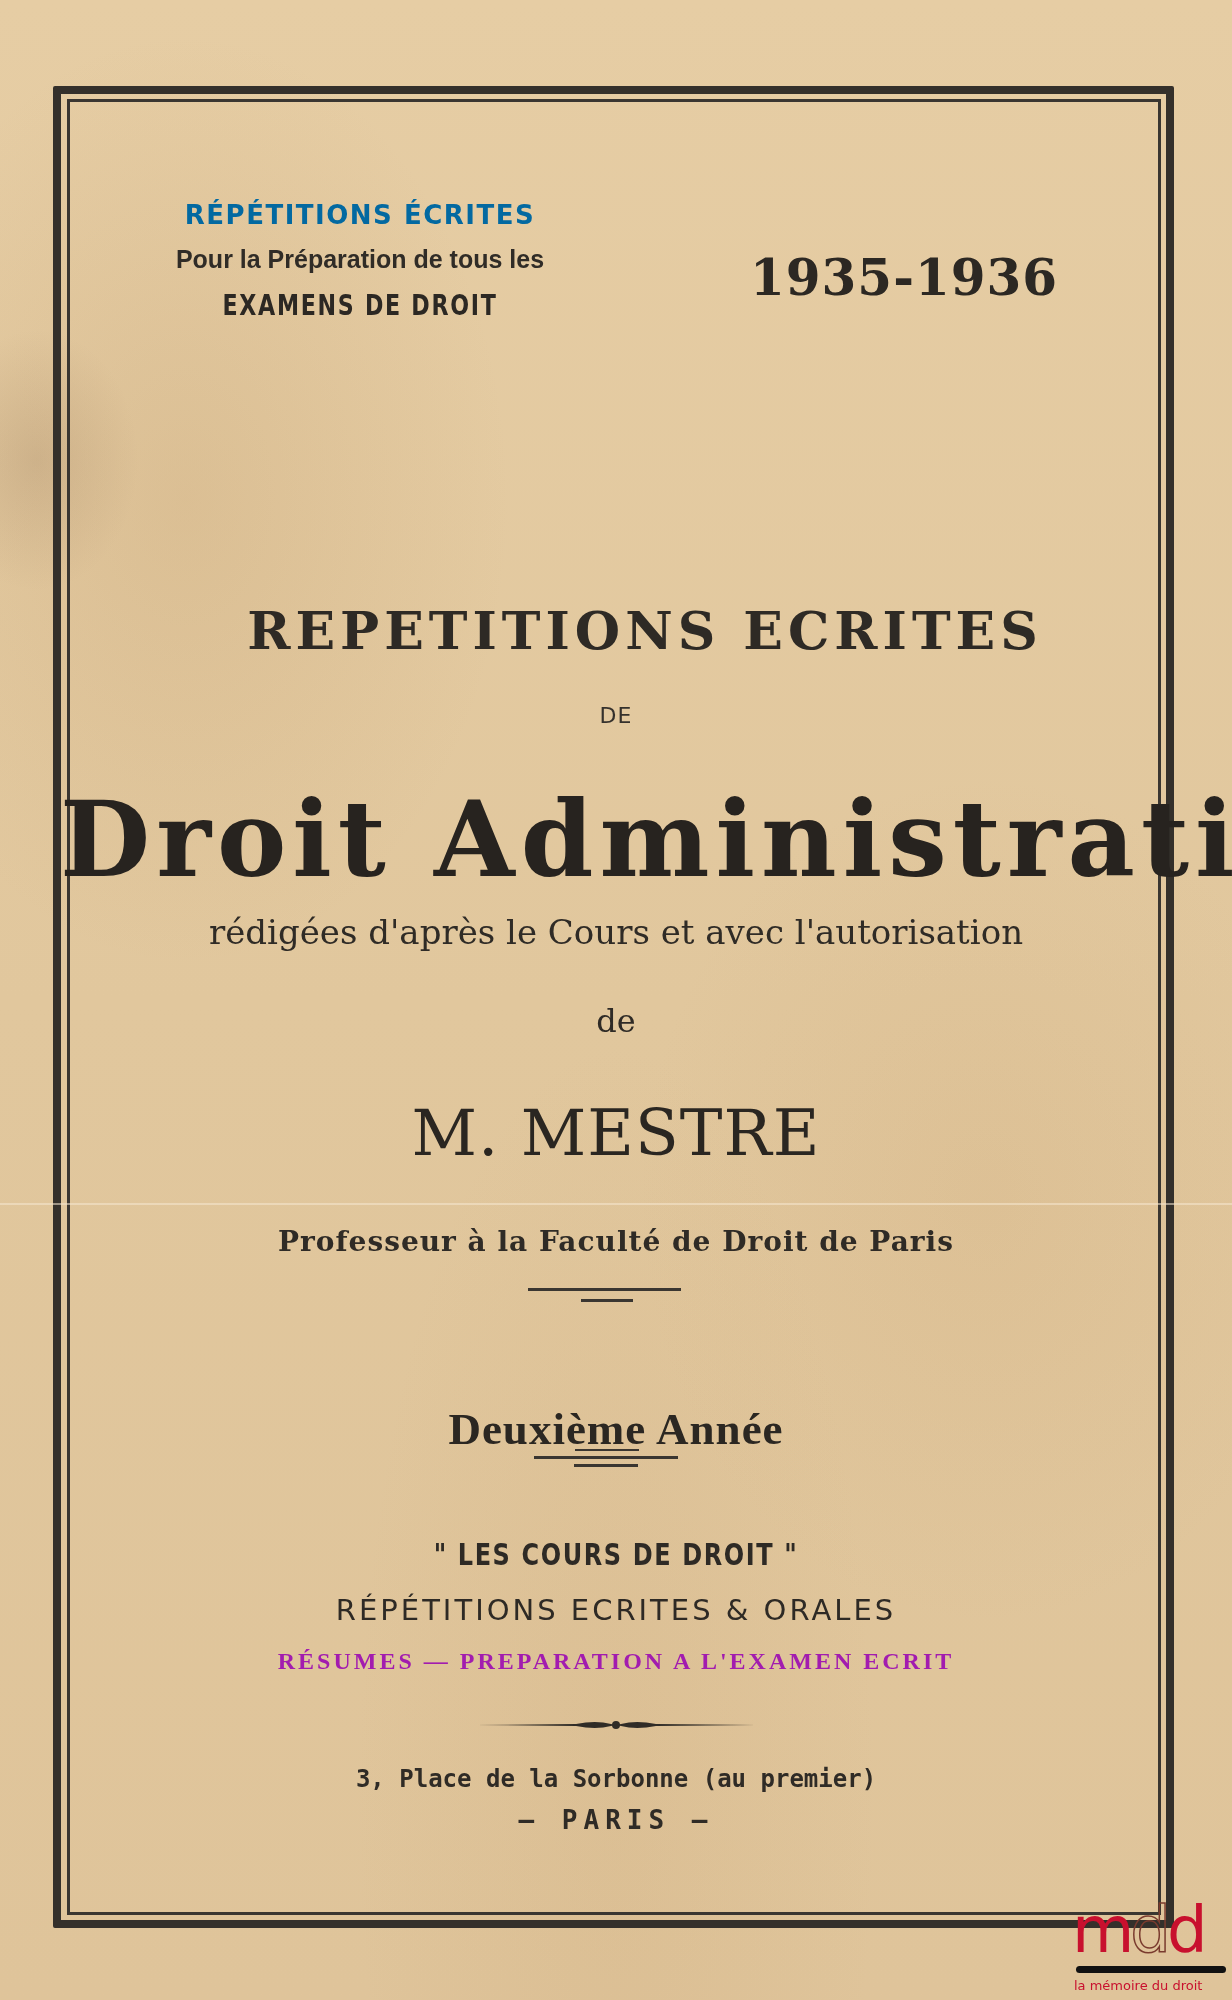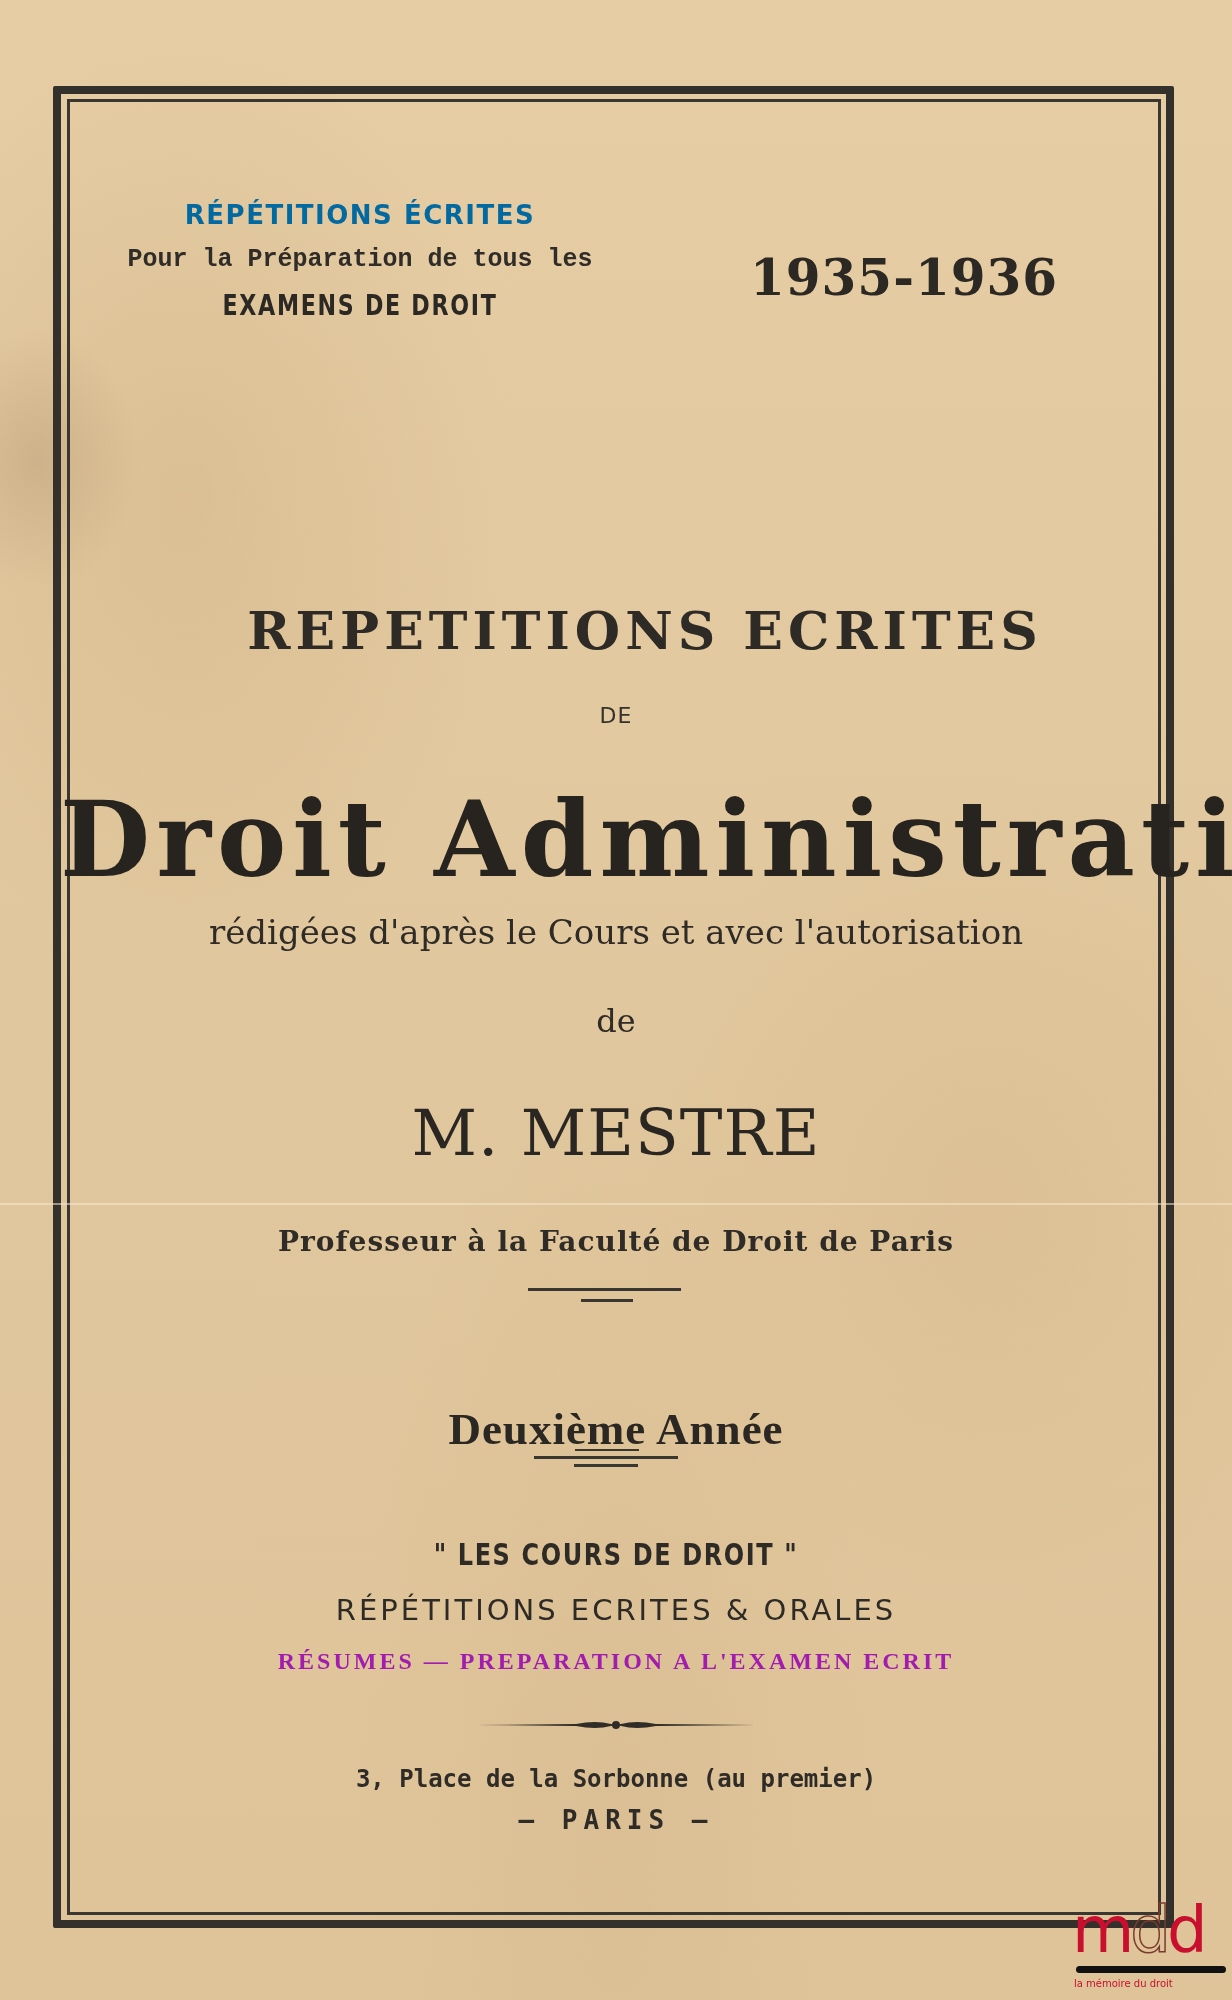--- a/index.html
+++ b/index.html
@@ -25,21 +25,21 @@
   }
   .crease {
     position: absolute; left: 0; width: 1232px; top: 1203px; height: 2px;
     background: rgba(245,232,210,0.55);
   }
   .txt { position: absolute; white-space: nowrap; }
   .center { left: 0; width: 1232px; text-align: center; }
 
   .hdr-left { left: 120px; width: 480px; text-align: center; }
   .hdr-l1 { top: 200px; font-family: "DejaVu Sans", sans-serif; font-weight: bold; font-size: 26px; letter-spacing: 1.5px; color: #0369a1; }
-  .hdr-l2 { top: 245px; font-family: Liberation Mono, monospace; font-weight: bold; font-size: 25px; color: #302c27; }
+  .hdr-l2 { top: 245px; font-family: Liberation Sans, sans-serif; font-weight: bold; font-size: 25px; color: #302c27; }
   .hdr-l3 { top: 288px; font-family: "DejaVu Sans Condensed", "DejaVu Sans", sans-serif; font-weight: bold; font-size: 29px; letter-spacing: 2px; color: #2c2823; transform: scaleX(0.85); transform-origin: center; }
   .hdr-year { left: 750px; top: 200px; font-family: "DejaVu Serif", serif; font-weight: bold; font-size: 50px; color: #2c2823; letter-spacing: 1px; margin-top: 48px; }
 
   .t-repet { top: 600px; font-family: "DejaVu Serif", serif; font-weight: bold; font-size: 52px; letter-spacing: 5px; color: #2e2a25; margin-left: 29px; }
   .t-de1 { top: 703px; font-family: "DejaVu Sans", sans-serif; font-size: 22px; color: #35312c; letter-spacing: 1px; }
   .t-main { top: 778px; left: 60px; width: 1110px; text-align: center; font-family: "DejaVu Serif", serif; font-weight: bold; font-size: 104px; letter-spacing: 6px; color: #27231f; }
   .t-redig { top: 912px; font-family: "DejaVu Serif", serif; font-size: 34px; color: #2f2b26; }
   .t-de2 { top: 1002px; font-family: "DejaVu Serif", serif; font-size: 32px; color: #2f2b26; }
   .t-mestre { top: 1096px; font-family: "DejaVu Serif", serif; font-size: 64px; color: #2a2621; letter-spacing: 1px; }
   .t-prof { top: 1225px; font-family: "DejaVu Serif", serif; font-weight: bold; font-size: 28px; color: #2f2b26; letter-spacing: 1px; }
@@ -51,21 +51,21 @@
   .t-rep2 { top: 1593px; font-family: "DejaVu Sans", sans-serif; font-size: 29px; color: #2e2a25; letter-spacing: 3px; }
   .t-resumes { top: 1648px; font-family: Liberation Serif, serif; font-weight: bold; font-size: 24px; color: #a21caf; letter-spacing: 3px; }
 
   .t-addr { top: 1765px; font-family: "DejaVu Sans Mono", monospace; font-weight: bold; font-size: 24px; color: #2f2b26; }
   .t-paris { top: 1805px; font-family: "DejaVu Sans Mono", monospace; font-weight: bold; font-size: 26px; color: #2f2b26; letter-spacing: 6px; }
 
   .logo { position: absolute; left: 1072px; top: 1898px; width: 158px; height: 100px; }
   .logo-mdd { position: absolute; left: 0; top: 0; font-family: "DejaVu Sans", sans-serif; font-size: 64px; line-height: 64px; letter-spacing: -4px; color: #c8102e; }
   .logo-mdd .outline { color: transparent; -webkit-text-stroke: 1.5px #7a3b2e; }
   .logo-bar { position: absolute; left: 4px; top: 68px; width: 150px; height: 7px; border-radius: 4px; background: #111; }
-  .logo-tag { position: absolute; left: 2px; top: 80px; font-family: "DejaVu Sans", sans-serif; font-size: 10px; color: #c8102e; white-space: nowrap; }
+  .logo-tag { position: absolute; left: 2px; top: 80px; font-family: "DejaVu Sans", sans-serif; font-size: 13px; color: #c8102e; white-space: nowrap; }
 </style>
 </head>
 <body>
 
 <div class="frame-outer"></div>
 <div class="frame-inner"></div>
 <div class="crease"></div>
 
 <div>
   <div class="txt hdr-left hdr-l1">RÉPÉTITIONS ÉCRITES</div>

